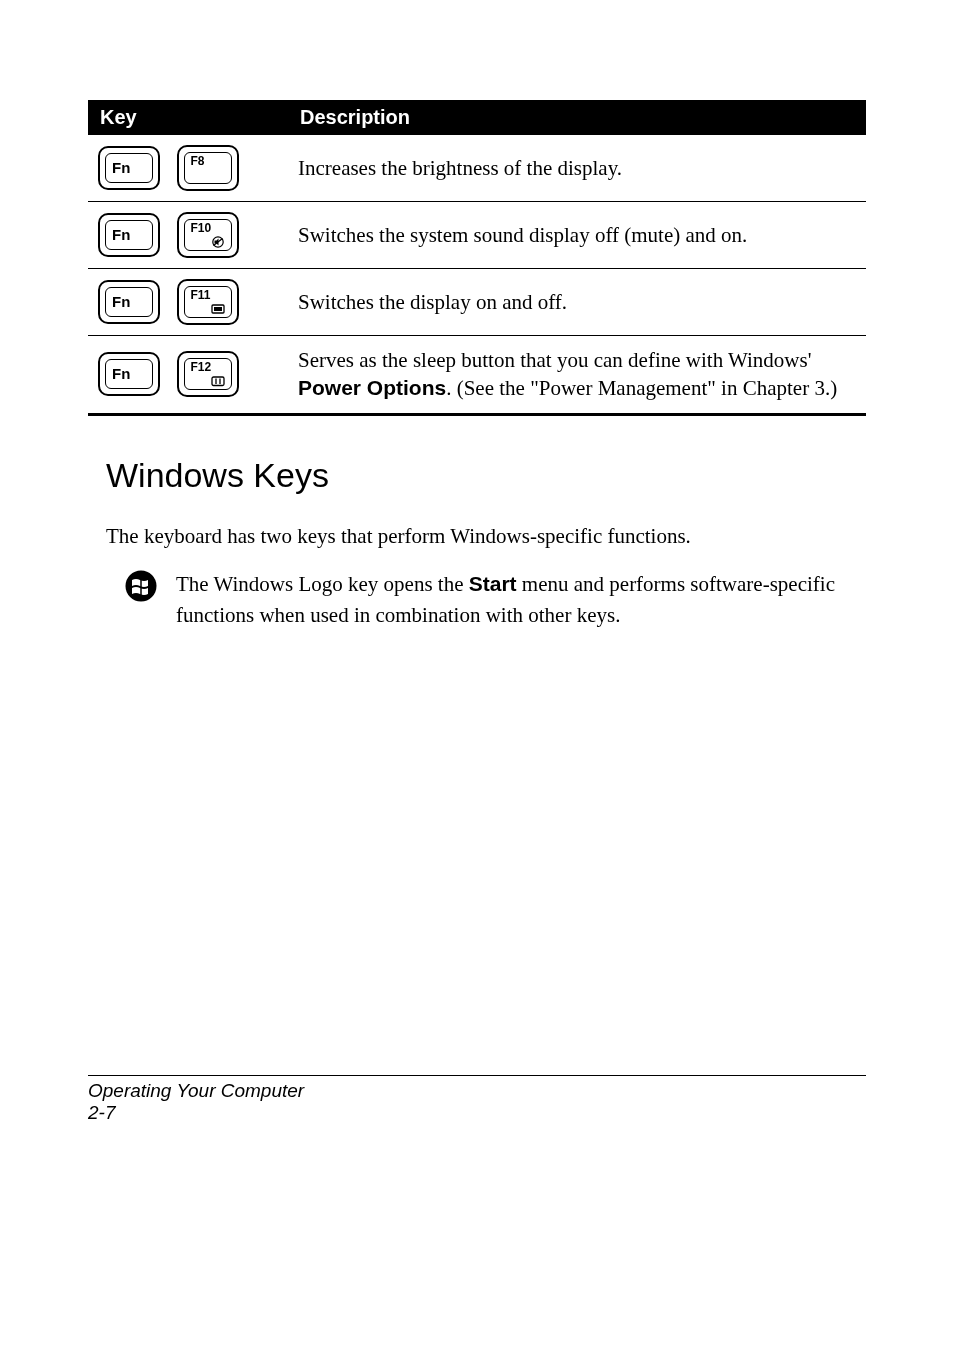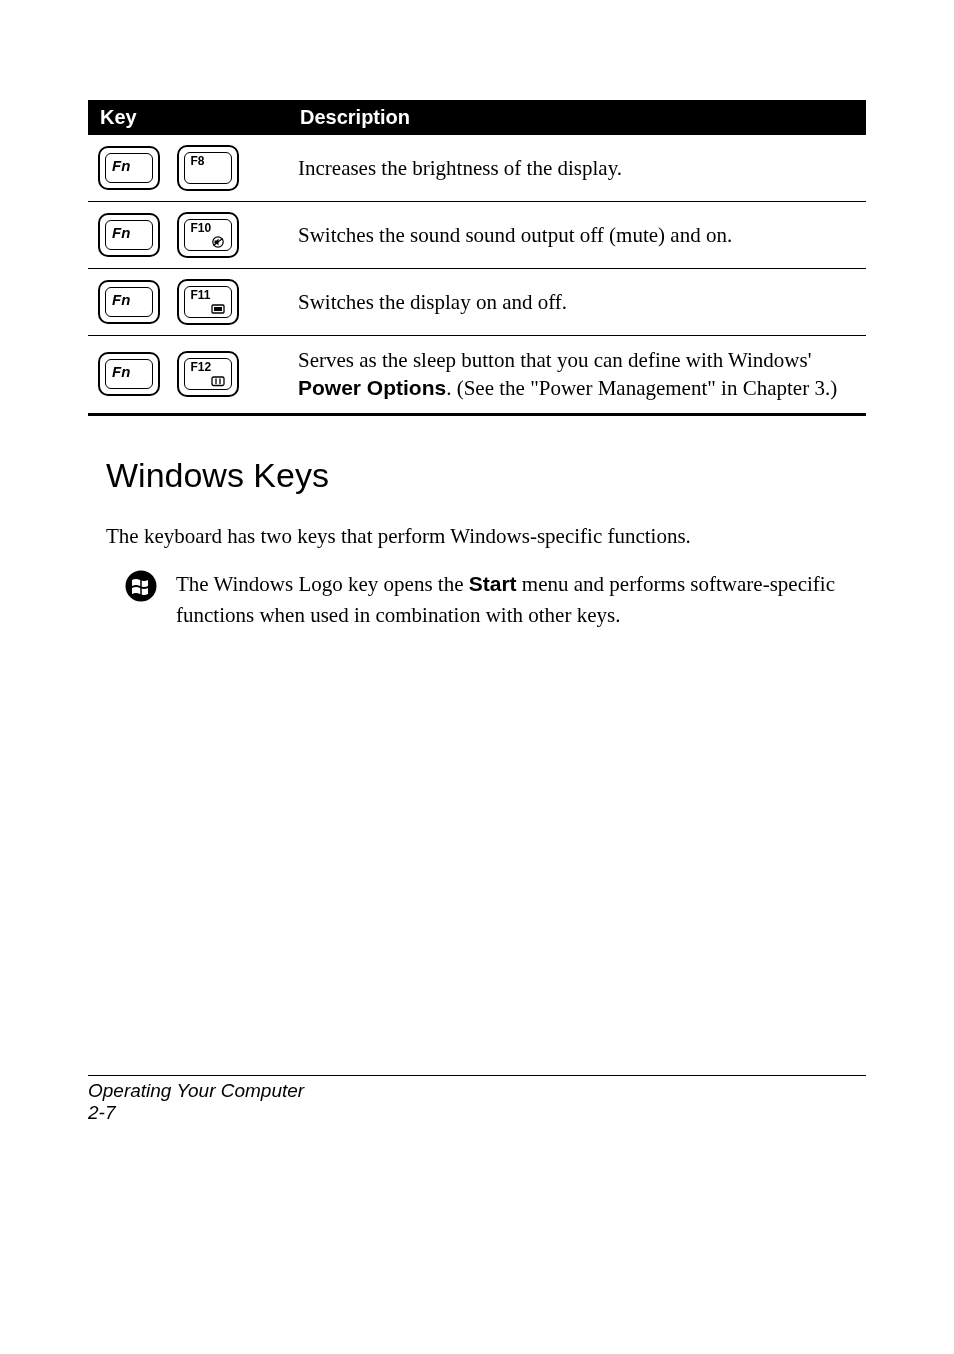--- a/index.html
+++ b/index.html
@@ -19,21 +19,21 @@
     padding: 5px 5px; min-width: 58px; min-height: 40px;
     position: relative; box-shadow: inset 0 0 0 2px #fff;
     background: #fff;
   }
   .keycap .inner {
     border: 1.5px solid #000; border-radius: 6px;
     min-width: 48px; min-height: 30px;
     display: flex; align-items: flex-start; justify-content: flex-start;
     padding: 2px 6px;
   }
-  .keycap.fn .inner { align-items: flex-start; font-style: italic; }
+  .keycap.fn .inner { align-items: center; }
   .keycap .lbl {
     font-family: Arial, Helvetica, sans-serif; font-weight: bold; font-size: 15px;
   }
   .keycap .sublbl {
     font-family: Arial, Helvetica, sans-serif; font-weight: bold; font-size: 12px; line-height: 1;
   }
   .keycap.fkey .inner { flex-direction: column; align-items: stretch; justify-content: space-between; min-height: 32px; }
   .keycap.fkey .toprow { display: flex; justify-content: flex-start; }
   .keycap.fkey .botrow { display: flex; justify-content: flex-end; font-size: 11px; }
   .plus-gap { display:inline-block; width:6px; }
@@ -111,21 +111,21 @@
                   <svg width="14" height="12" viewBox="0 0 14 12">
                     <circle cx="7" cy="6" r="5.2" fill="none" stroke="#000" stroke-width="1.2"></circle>
                     <path d="M3.5 4.5 h2 l2 -2 v7 l-2 -2 h-2 z" fill="#000"></path>
                     <line x1="2.5" y1="9.5" x2="11.5" y2="2.5" stroke="#000" stroke-width="1.2"></line>
                   </svg>
                 </span>
               </span>
             </span>
           </span>
         </td>
-        <td>Switches the sound sound output off (mute) and on.</td>
+        <td>Switches the system sound display off (mute) and on.</td>
       </tr>
 
       <tr>
         <td class="keycell">
           <span class="keycap fn">
             <span class="inner">
                 <span class="lbl">Fn</span>
               </span>
           </span>
           <span class="plus-gap"></span>

